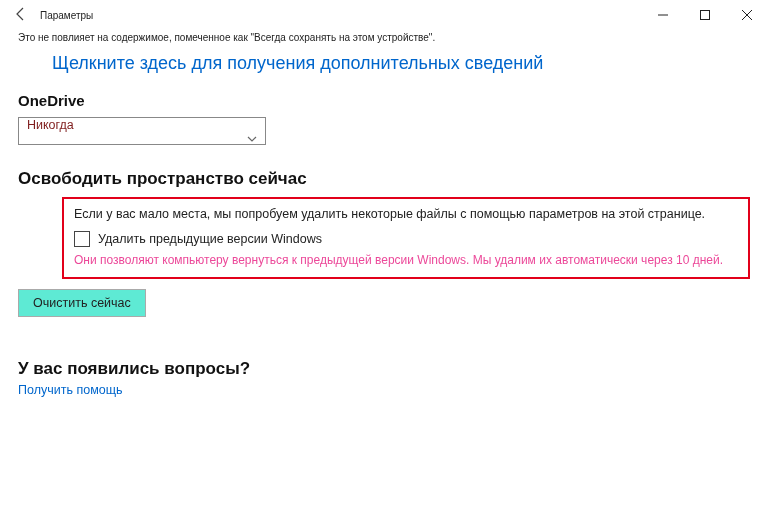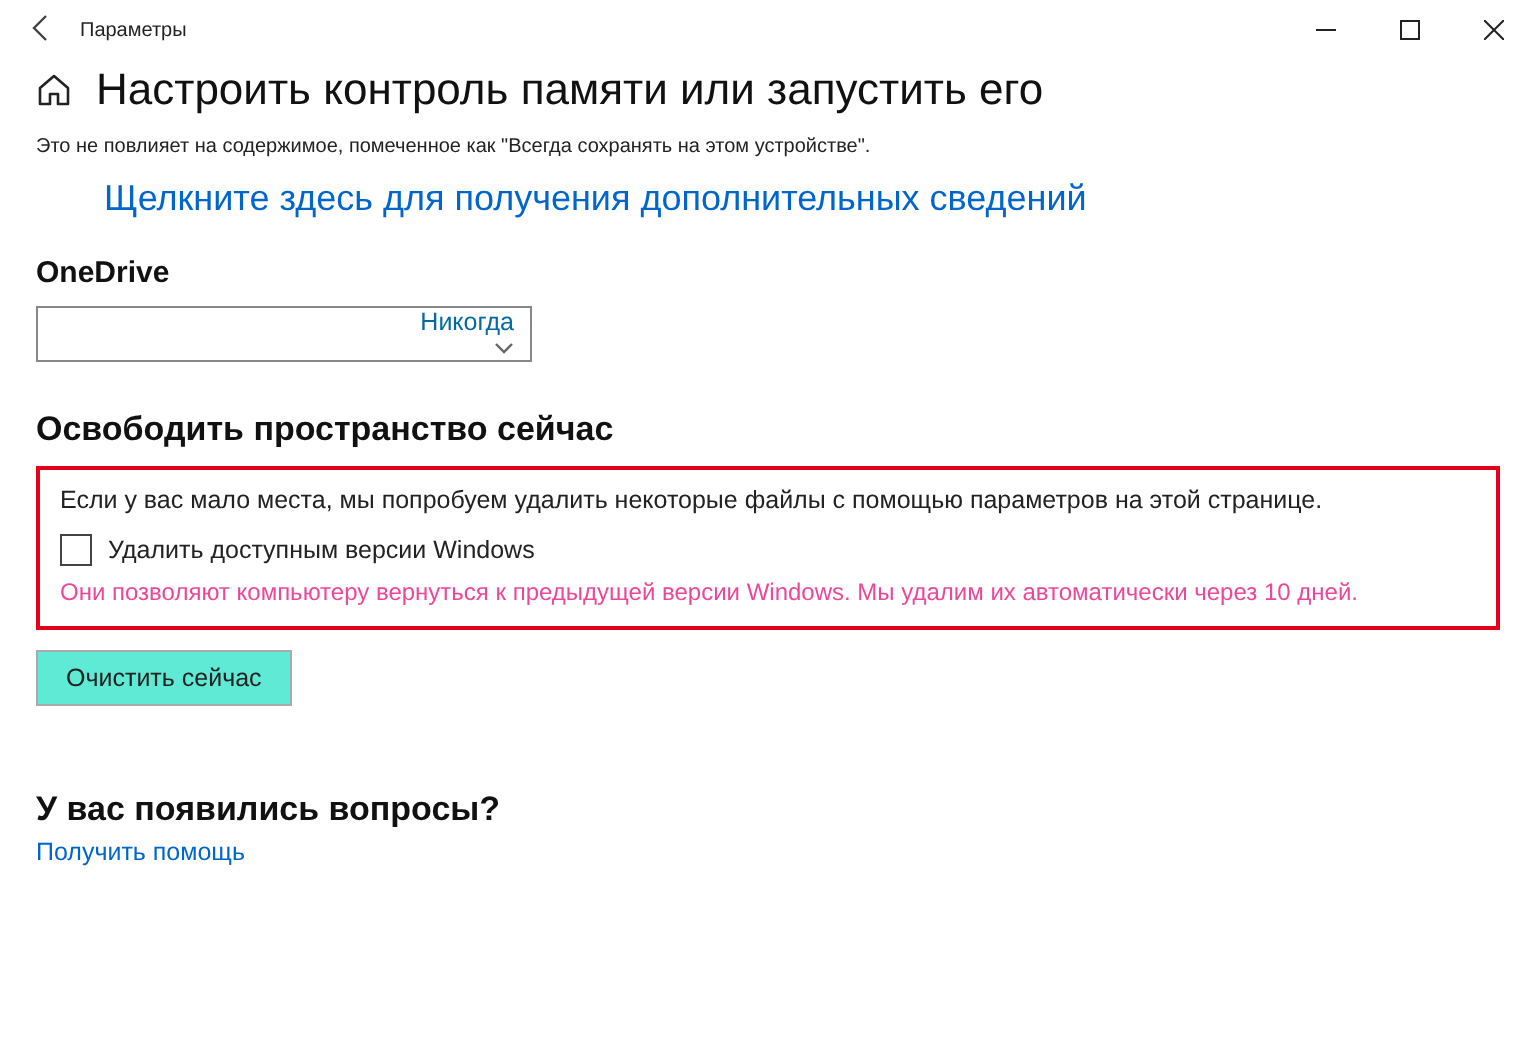--- a/index.html
+++ b/index.html
@@ -12,23 +12,23 @@
     .wc-btn svg { display: block; }
     .content { padding: 2px 18px 0 18px; }
     .header-row { display: flex; align-items: center; margin-bottom: 10px; }
     .home-icon { width: 18px; height: 18px; margin-right: 12px; }
     .page-title { font-size: 22px; font-weight: 400; color: #111; }
     .info-text { font-size: 10px; color: #222; margin-bottom: 10px; }
     .link { font-size: 18px; color: #0066cc; cursor: pointer; display: inline-block; margin-left: 34px; }
     .section-title { font-size: 15px; font-weight: 700; color: #111; margin-top: 18px; }
     .section-title.large { font-size: 17px; margin-top: 24px; }
     .onedrive-desc { font-size: 12px; color: #555; margin-top: 2px; }
-    .dropdown { width: 248px; height: 28px; border: 1px solid #888; display: flex; align-items: flex-end; padding: 0 8px; margin-top: 8px; font-size: 12.5px; color: #0369a1; cursor: pointer; position: relative; flex-direction: column; }
+    .dropdown { width: 248px; height: 28px; border: 1px solid #888; display: flex; align-items: flex-start; padding: 0 8px; margin-top: 8px; font-size: 12.5px; color: #7f1d1d; cursor: pointer; position: relative; flex-direction: column; }
     .dropdown .chevron { margin-left: auto; font-size: 11px; color: #555; }
-    .highlight-box { border: 2px solid #e2001a; padding: 8px 10px 10px 10px; margin-top: 8px; }
+    .highlight-box { border: 2px solid #e2001a; padding: 8px 10px 10px 10px; margin-top: 8px; margin-left: 44px; }
     .hb-text { font-size: 12.5px; color: #222; margin-bottom: 10px; }
     .checkbox-row { display: flex; align-items: center; margin-bottom: 6px; }
     .checkbox { width: 16px; height: 16px; border: 1px solid #444; margin-right: 8px; cursor: pointer; flex-shrink: 0; }
     .checkbox-label { font-size: 12.5px; color: #222; }
     .hb-sub { font-size: 12px; color: #ec4899; }
     .clean-btn { margin-top: 10px; padding: 6px 14px; background: #5eead4; border: 1px solid #aaa; font-size: 12.5px; color: #222; cursor: pointer; display: inline-block; }
     .questions-title { font-size: 17px; font-weight: 600; color: #111; margin-top: 42px; }
     .help-link { font-size: 12.5px; color: #0066cc; margin-top: 4px; cursor: pointer; display: inline-block; }
   </style>
 </head>
@@ -55,49 +55,41 @@
     <div class="wc-btn">
       <svg width="10" height="10">
           <line x1="0" y1="0" x2="10" y2="10" stroke="#222" stroke-width="1"></line>
           <line x1="10" y1="0" x2="0" y2="10" stroke="#222" stroke-width="1"></line>
         </svg>
     </div>
   </div>
 </div>
 
 <div class="content">
-  <div class="header-row">
-    <span class="home-icon">
-      <svg width="18" height="18" viewBox="0 0 18 18">
-          <path d="M2 8 L9 2 L16 8 L16 16 L11 16 L11 11 L7 11 L7 16 L2 16 Z" stroke="#222" stroke-width="1.3" fill="none" stroke-linejoin="round"></path>
-        </svg>
-    </span>
-    <h1 class="page-title">Настроить контроль памяти или запустить его</h1>
-  </div>
 
   <p class="info-text">Это не повлияет на содержимое, помеченное как "Всегда сохранять на этом устройстве".</p>
   <span class="link">Щелкните здесь для получения дополнительных сведений</span>
 
   <h2 class="section-title">OneDrive</h2>
   <div class="dropdown">
     <span>Никогда</span>
     <span class="chevron">
       <svg width="10" height="6" viewBox="0 0 10 6">
           <path d="M1 1 L5 5 L9 1" stroke="#666" stroke-width="1.2" fill="none"></path>
         </svg>
     </span>
   </div>
 
   <h2 class="section-title large">Освободить пространство сейчас</h2>
 
   <div class="highlight-box">
     <p class="hb-text">Если у вас мало места, мы попробуем удалить некоторые файлы с помощью параметров на этой странице.</p>
     <div class="checkbox-row">
       <div class="checkbox"></div>
-      <span class="checkbox-label">Удалить доступным версии Windows</span>
+      <span class="checkbox-label">Удалить предыдущие версии Windows</span>
     </div>
     <p class="hb-sub">Они позволяют компьютеру вернуться к предыдущей версии Windows. Мы удалим их автоматически через 10 дней.</p>
   </div>
 
   <div class="clean-btn">Очистить сейчас</div>
 
   <h2 class="questions-title">У вас появились вопросы?</h2>
   <span class="help-link">Получить помощь</span>
 </div>
 

